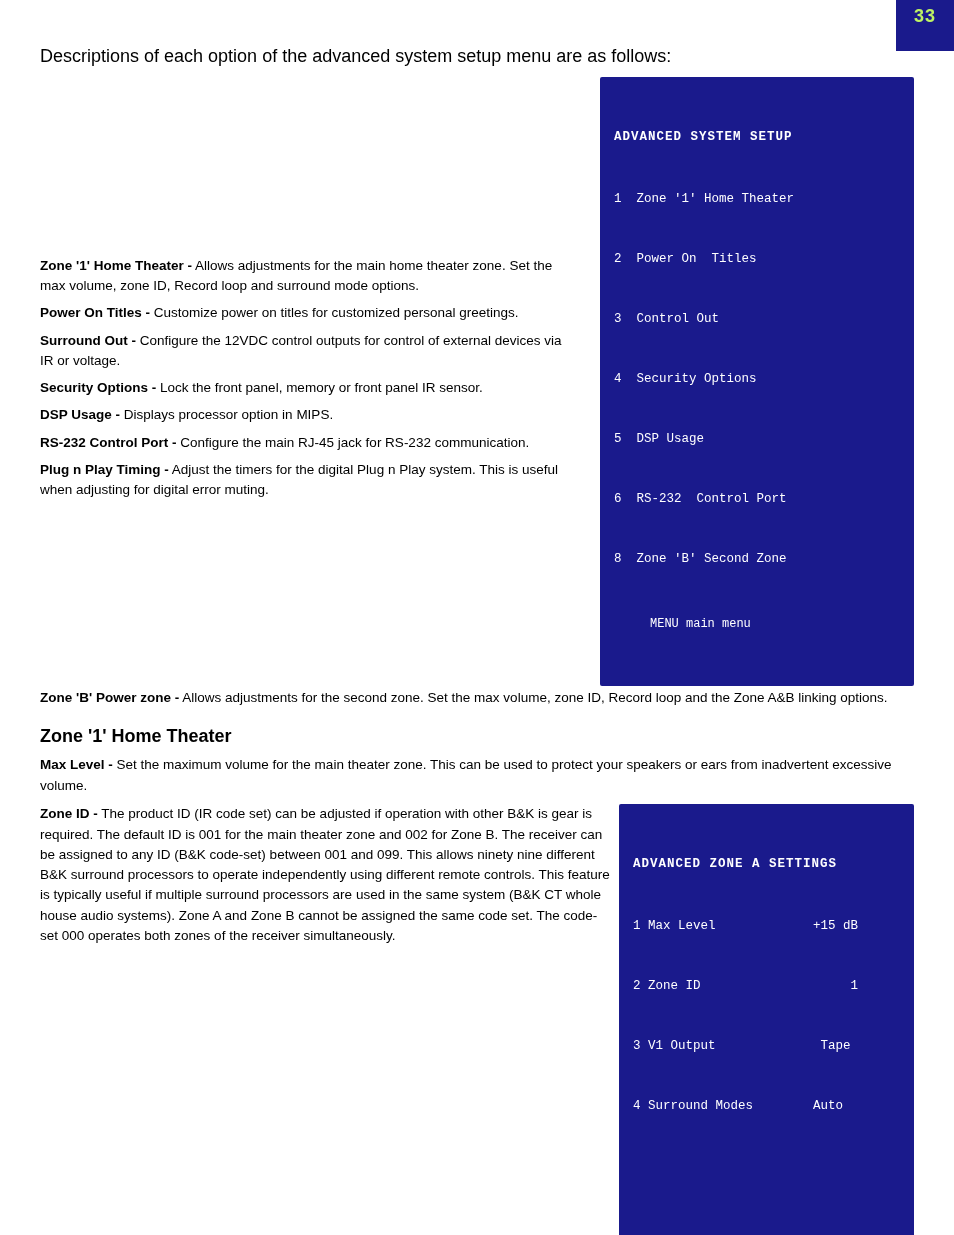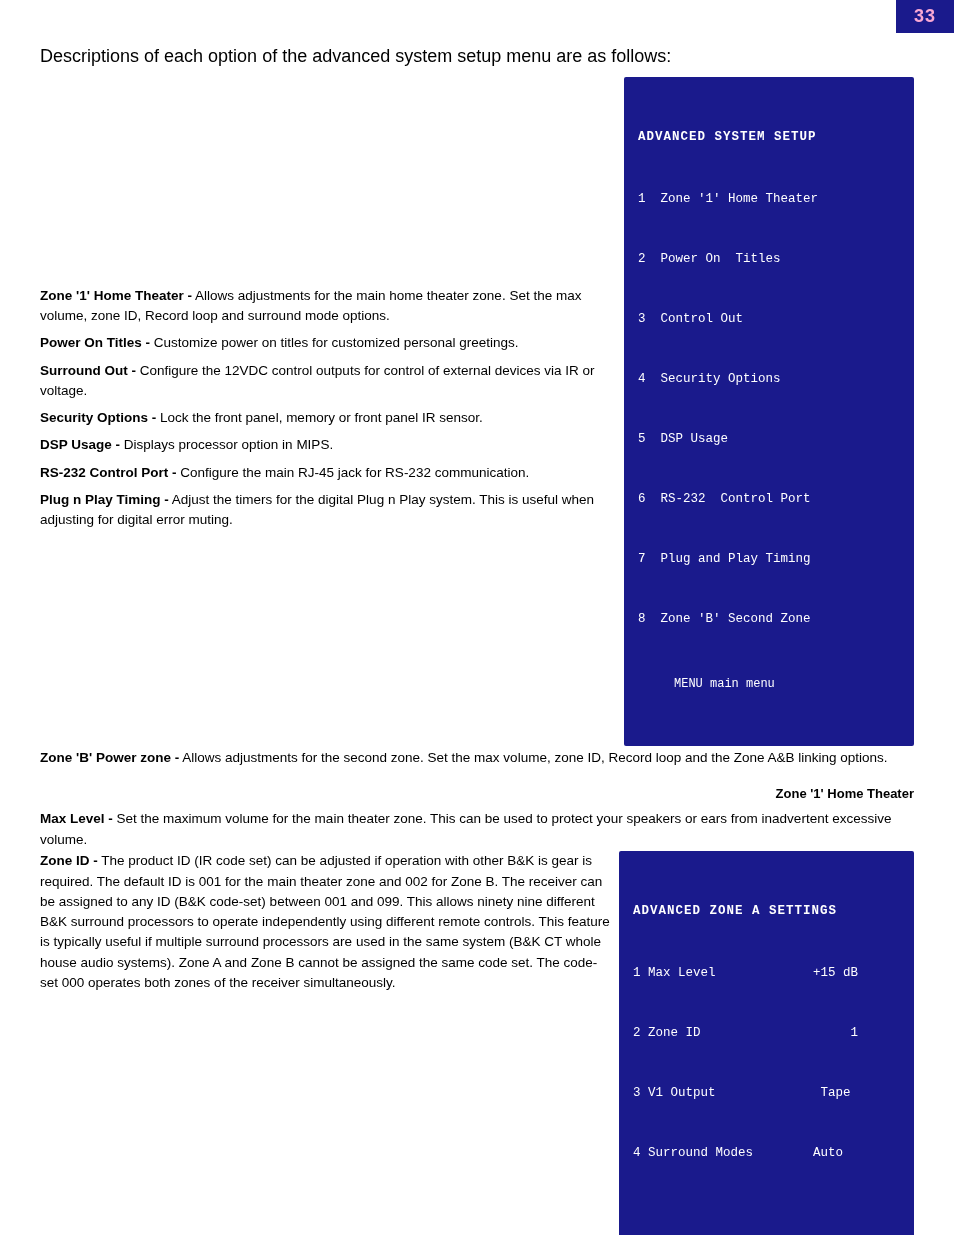--- a/index.html
+++ b/index.html
@@ -16,45 +16,45 @@
       width: 954px;
       min-height: 1235px;
       padding: 18px 40px 30px 40px;
       position: relative;
     }
     .page-number-bar {
       position: absolute;
       top: 0;
       right: 0;
       background: #1a1a8c;
-      color: #f9a8d4;
+      color: #bef264;
       font-size: 18px;
       font-weight: bold;
-      padding: 6px 18px 6px 18px;
+      padding: 6px 18px 24px 18px;
       min-width: 54px;
       text-align: center;
       letter-spacing: 1px;
     }
     .intro-para {
       margin-top: 28px;
       margin-bottom: 10px;
       font-size: 18px;
     }
     .section-block {
       display: flex;
       align-items: center;
       margin-bottom: 2px;
     }
     .text-col {
       flex: 1;
       padding-right: 18px;
     }
     .menu-box {
       flex-shrink: 0;
-      width: 290px;
+      width: 314px;
       margin-left: 10px;
     }
     .desc-item {
       margin-bottom: 7px;
       font-size: 13.5px;
       line-height: 1.5;
     }
     .desc-item b {
       font-weight: bold;
     }
@@ -71,27 +71,28 @@
     .menu-display .menu-title {
       font-weight: bold;
       letter-spacing: 1px;
       margin-bottom: 2px;
     }
     .menu-display .menu-footer {
       margin-top: 6px;
       font-size: 12px;
     }
     .section-heading {
-      text-align: right;
-      font-size: 13px;
+      text-align: left;
+      font-size: 18px;
       font-weight: bold;
       margin: 18px 0 8px 0;
     }
     .full-width-desc {
       font-size: 13.5px;
+      margin-bottom: 7px;
       line-height: 1.55;
     }
     .zone-a-section {
       display: flex;
       align-items: flex-start;
       margin-bottom: 4px;
     }
     .zone-a-text {
       flex: 1;
       padding-right: 4px;
@@ -145,21 +146,20 @@
     </div>
     <div class="menu-box">
       <div class="menu-display">
         <div class="menu-title">ADVANCED SYSTEM SETUP</div>
         <div>1  Zone '1' Home Theater</div>
         <div>2  Power On  Titles</div>
         <div>3  Control Out</div>
         <div>4  Security Options</div>
         <div>5  DSP Usage</div>
         <div>6  RS-232  Control Port</div>
-        <div>7  Plug and Play Timing</div>
         <div>8  Zone 'B' Second Zone</div>
         <div class="menu-footer">     MENU main menu</div>
       </div>
     </div>
   </div>
 
   <div class="desc-item">
     <b>Zone 'B' Power zone -</b>
     <span>Allows adjustments for the second zone.  Set the max volume, zone ID, Record loop and the Zone A&amp;B linking options.</span>
   </div>

